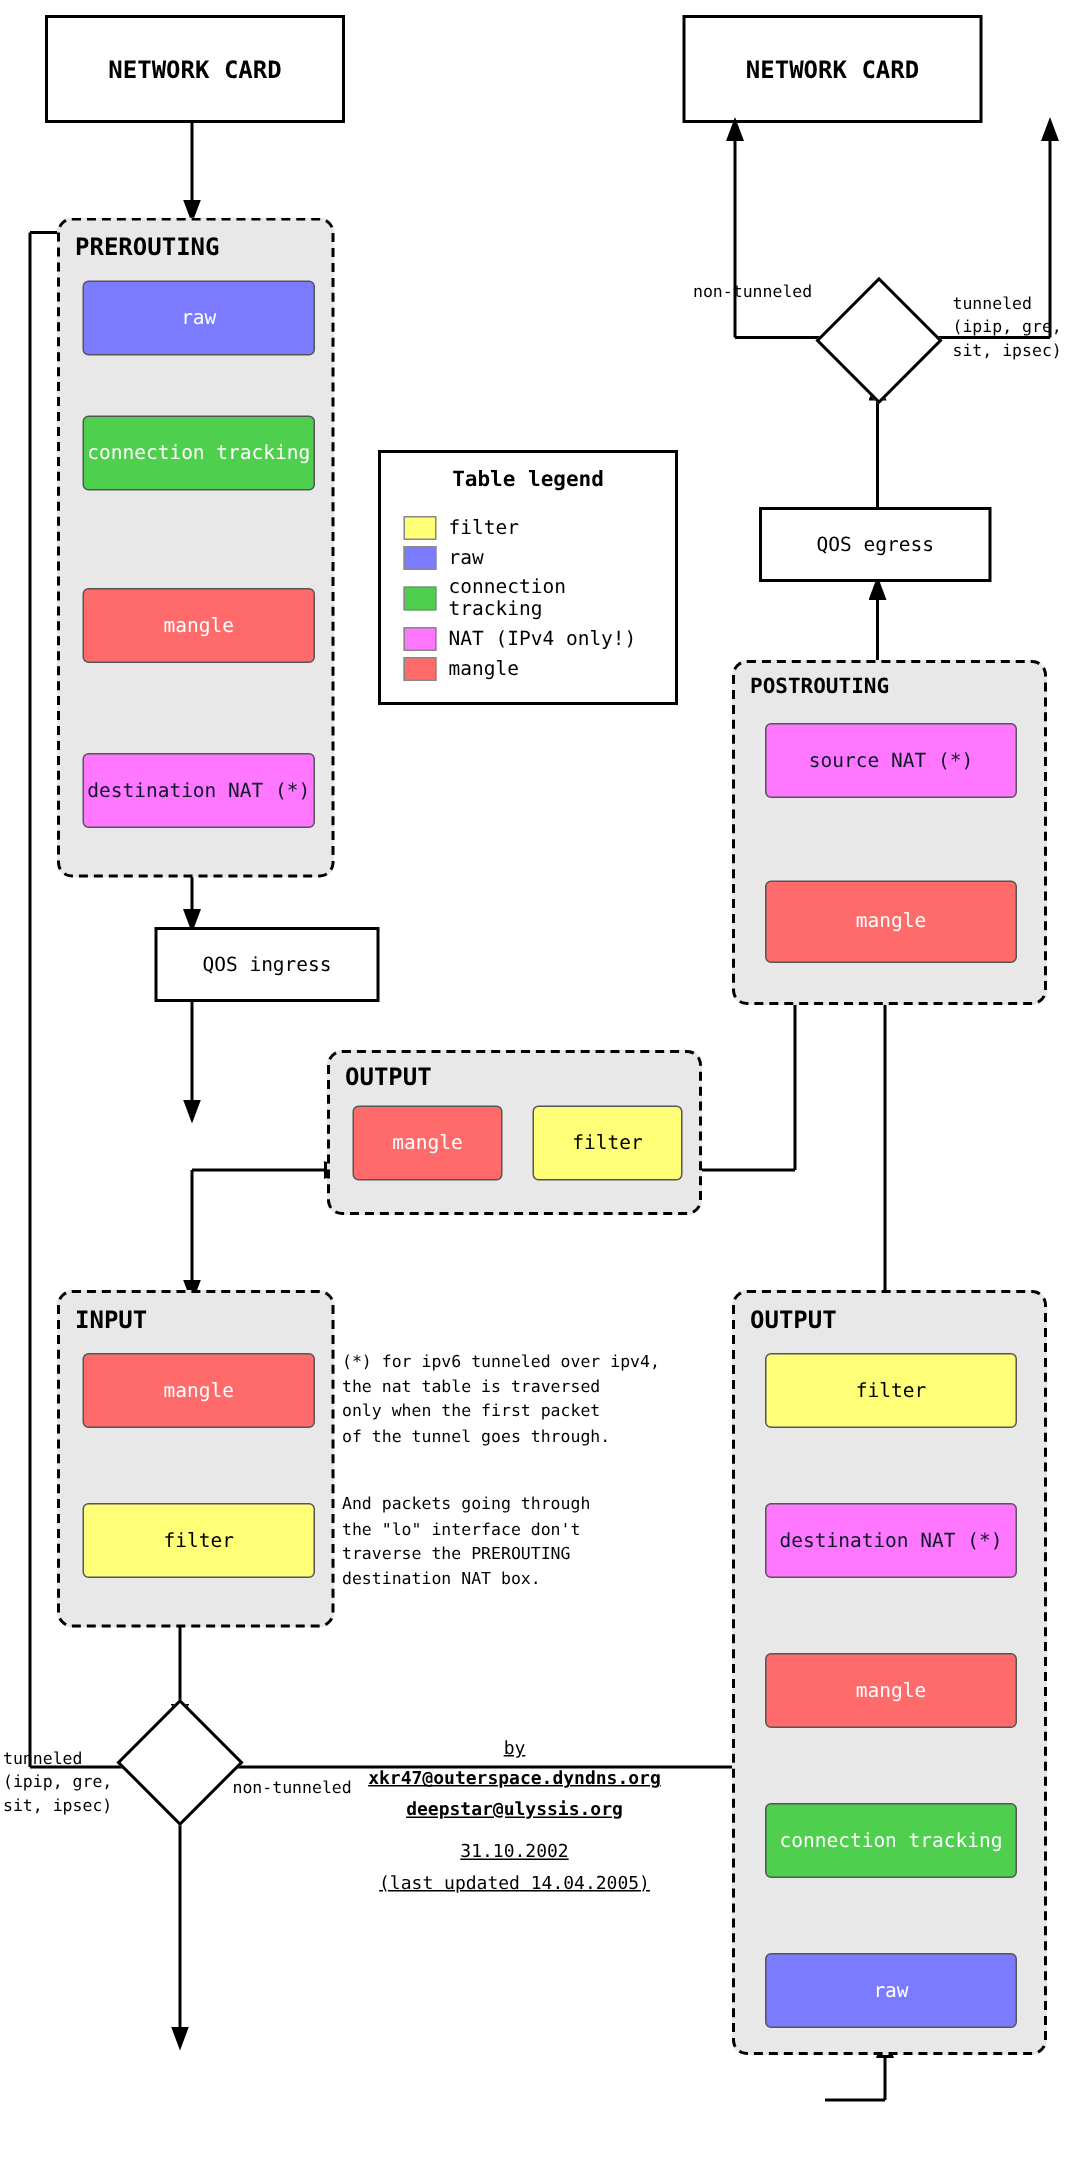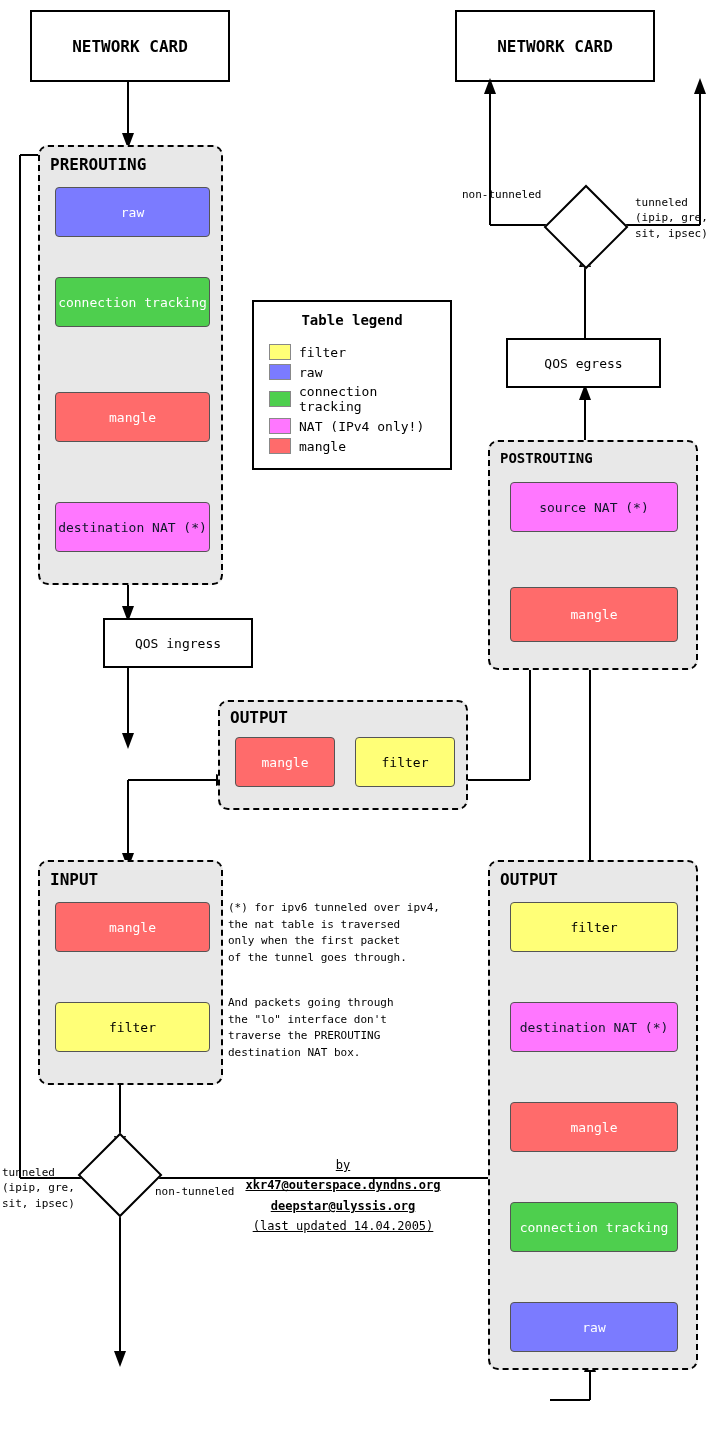--- a/index.html
+++ b/index.html
@@ -283,20 +283,21 @@
     <span style="white-space:pre-wrap;">And packets going through
 the "lo" interface don't
 traverse the PREROUTING
 destination NAT box.</span>
   </div>
 
   <div style="position:absolute;left:228px;top:1155px;width:230px;font-family:monospace;font-size:12px;text-align:center;line-height:1.7;text-decoration:underline;">
     <div>by</div>
     <div style="font-weight:bold;">xkr47@outerspace.dyndns.org</div>
     <div style="font-weight:bold;">deepstar@ulyssis.org</div>
+    <div style="margin-top:8px;">31.10.2002</div>
     <div>(last updated 14.04.2005)</div>
   </div>
 
   <div class="box box-dashed" style="left:488px;top:860px;width:210px;height:510px;">
     <span class="label-bold" style="position:absolute;top:8px;left:10px;font-size:16px;">OUTPUT</span>
 
     <div class="colored-box bg-yellow" style="top:40px;left:20px;width:168px;height:50px;">
       <span>filter</span>
     </div>
 

